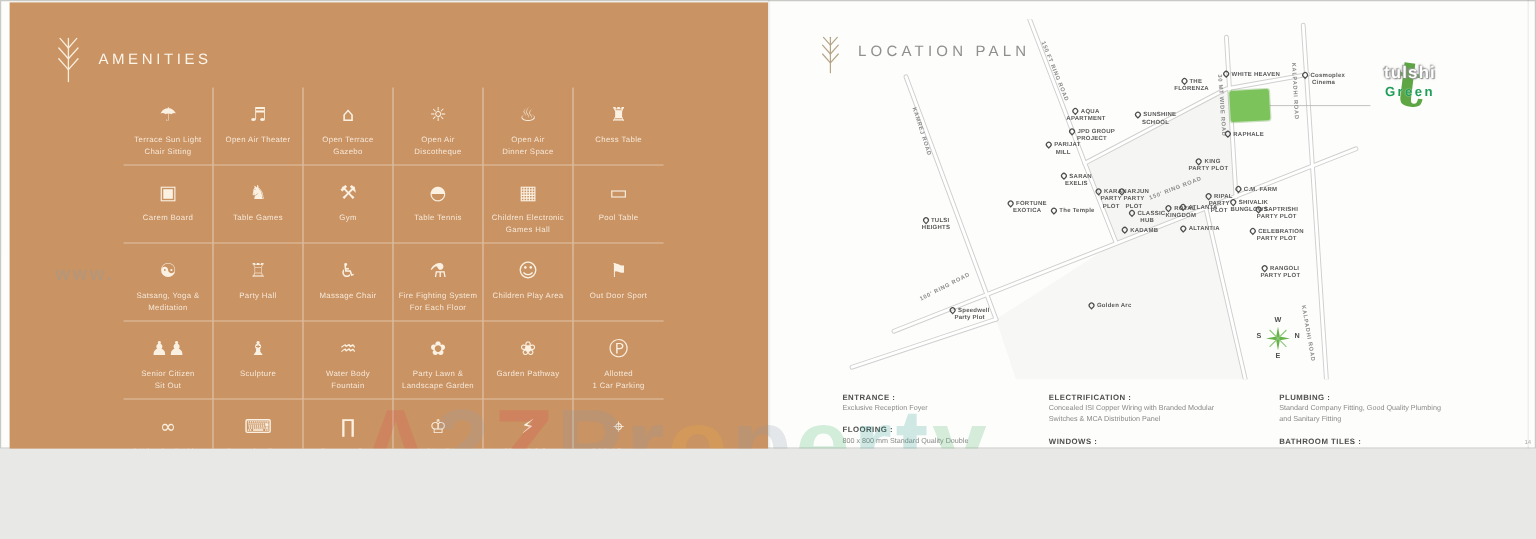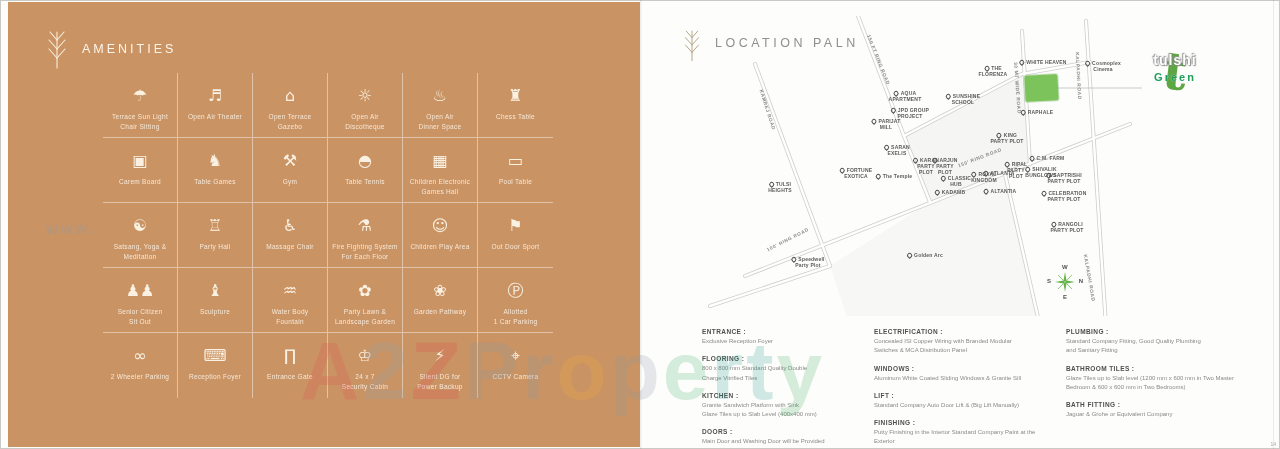--- a/index.html
+++ b/index.html
@@ -1,16 +1,16 @@
 <!DOCTYPE html>
 <html><head>
 <meta charset="utf-8">
 <style>
   html,body{margin:0;padding:0;background:#e8e8e6;}
-  .page{position:relative;width:1280px;height:449px;background:#fdfdfc;overflow:hidden;
+  .page{position:relative;width:1280px;height:374px;background:#fdfdfc;overflow:hidden;
         font-family:"Liberation Sans","DejaVu Sans",sans-serif;
         box-shadow:inset 0 0 0 1px #c9c9c6;}
   
   .panel-left{position:absolute;left:8px;top:2px;width:632px;height:445px;background:#c99363;}
   .am-header{position:absolute;left:38px;top:26px;display:flex;align-items:flex-start;gap:14px;color:#fbf3e7;}
   .leaf{display:block;}
   .am-title{margin-top:14px;font-size:12.5px;letter-spacing:3px;color:#fcf5ea;font-weight:400;}
   .amenities-grid{position:absolute;left:95px;top:71px;width:450px;height:325px;
        display:grid;grid-template-columns:repeat(6,1fr);grid-template-rows:repeat(5,1fr);}
   .cell{display:flex;flex-direction:column;align-items:center;justify-content:flex-start;

